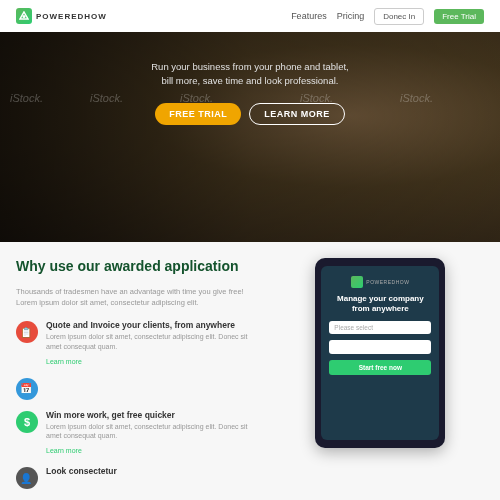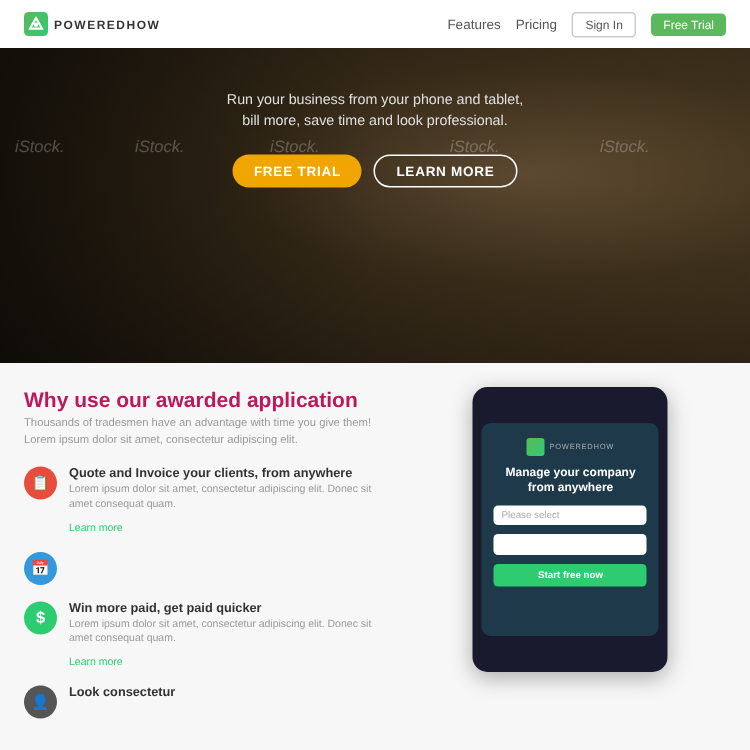--- a/index.html
+++ b/index.html
@@ -199,22 +199,22 @@
     .lower-right {
       flex: 1;
       display: flex;
       justify-content: center;
       align-items: flex-start;
     }
 
     .section-title {
       font-size: 14px;
       font-weight: bold;
-      color: #be185d;
-      margin-bottom: 3px;
+      color: #14532d;
+      margin-bottom: 13px;
     }
     .section-subtitle {
       font-size: 7.5px;
       color: #999;
       margin-bottom: 12px;
       line-height: 1.4;
     }
 
     .feature-item {
       display: flex;
@@ -258,21 +258,21 @@
       cursor: pointer;
       text-decoration: none;
     }
 
     
     .tablet-mock {
       width: 130px;
       height: 190px;
       background: #1a1a2e;
       border-radius: 10px;
-      padding: 24px 6px;
+      padding: 8px 6px;
       box-shadow: 0 4px 15px rgba(0,0,0,0.3);
       position: relative;
     }
     .tablet-screen {
       background: #1e3a4a;
       border-radius: 6px;
       padding: 10px 8px;
       height: 100%;
       display: flex;
       flex-direction: column;
@@ -338,21 +338,21 @@
       <svg viewBox="0 0 10 10" fill="white">
         <polygon points="5,1 9,8 1,8" fill="none" stroke="white" stroke-width="1.5"></polygon>
         <circle cx="5" cy="5.5" r="1.5" fill="white"></circle>
       </svg>
     </div>
     <span class="nav-logo-text">POWEREDHOW</span>
   </div>
   <div class="nav-links">
     <a class="nav-link">Features</a>
     <a class="nav-link">Pricing</a>
-    <button class="nav-btn-signin">Sign In</button>
+    <button class="nav-btn-signin">Donec In</button>
     <button class="nav-btn-free">Free Trial</button>
   </div>
 </nav>
 
 <section class="hero">
   <div class="hero-img-sim"></div>
   <div class="hero-bg"></div>
 
   <span class="istock-watermark" style="top:60px; left:10px;">iStock.</span>
   <span class="istock-watermark" style="top:60px; left:90px;">iStock.</span>
@@ -375,39 +375,39 @@
       <span class="press-logo guardian">theguardian</span>
       <span class="press-logo construction">CONSTRUCTION</span>
       <span class="press-logo hpm">H&amp;P Monthly</span>
     </div>
   </div>
 </section>
 
 <section class="lower-section">
   <div class="lower-left">
     <h2 class="section-title">Why use our awarded application</h2>
-    <p class="section-subtitle">Thousands of tradesmen have an advantage with time you give them! Lorem ipsum dolor sit amet, consectetur adipiscing elit.</p>
+    <p class="section-subtitle">Thousands of tradesmen have an advantage with time you give free! Lorem ipsum dolor sit amet, consectetur adipiscing elit.</p>
 
     <div class="feature-item">
       <div class="feature-icon red">📋</div>
       <div class="feature-text">
         <div class="feature-title">Quote and Invoice your clients, from anywhere</div>
         <div class="feature-desc">Lorem ipsum dolor sit amet, consectetur adipiscing elit. Donec sit amet consequat quam.</div>
         <a class="feature-link">Learn more</a>
       </div>
     </div>
 
     <div class="feature-item">
       <div class="feature-icon blue">📅</div>
     </div>
 
     <div class="feature-item">
       <div class="feature-icon green" style="font-size:11px; font-weight:bold;">$</div>
       <div class="feature-text">
-        <div class="feature-title">Win more paid, get paid quicker</div>
+        <div class="feature-title">Win more work, get free quicker</div>
         <div class="feature-desc">Lorem ipsum dolor sit amet, consectetur adipiscing elit. Donec sit amet consequat quam.</div>
         <a class="feature-link">Learn more</a>
       </div>
     </div>
 
     <div class="feature-item">
       <div class="feature-icon dark" style="font-size:10px;">👤</div>
       <div class="feature-text">
         <div class="feature-title">Look consectetur</div>
       </div>

